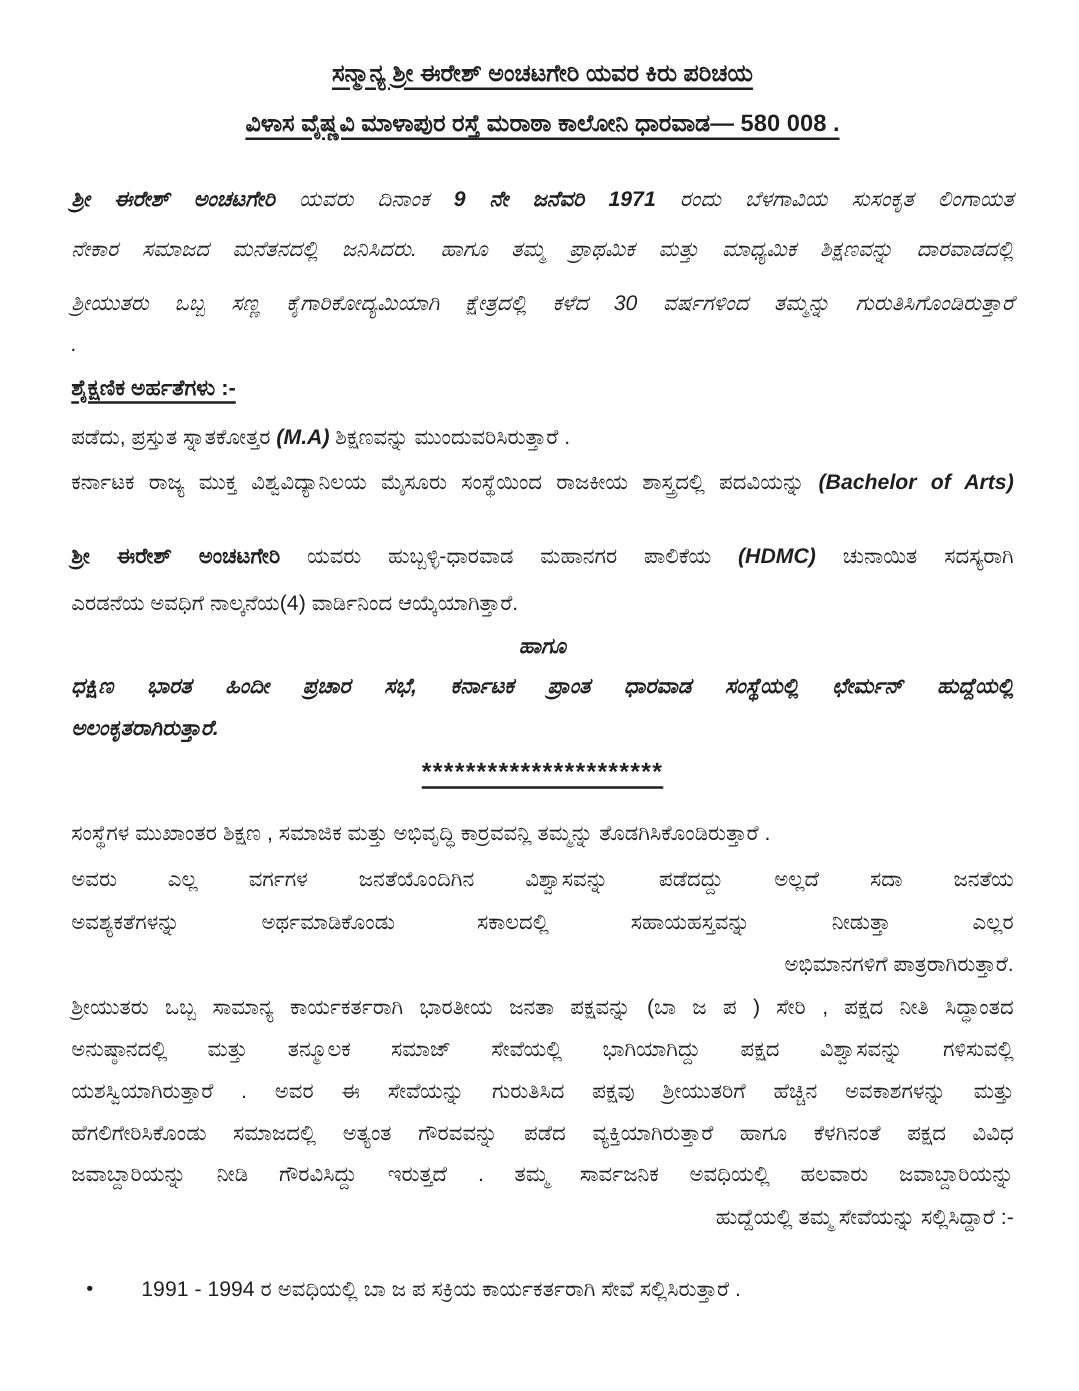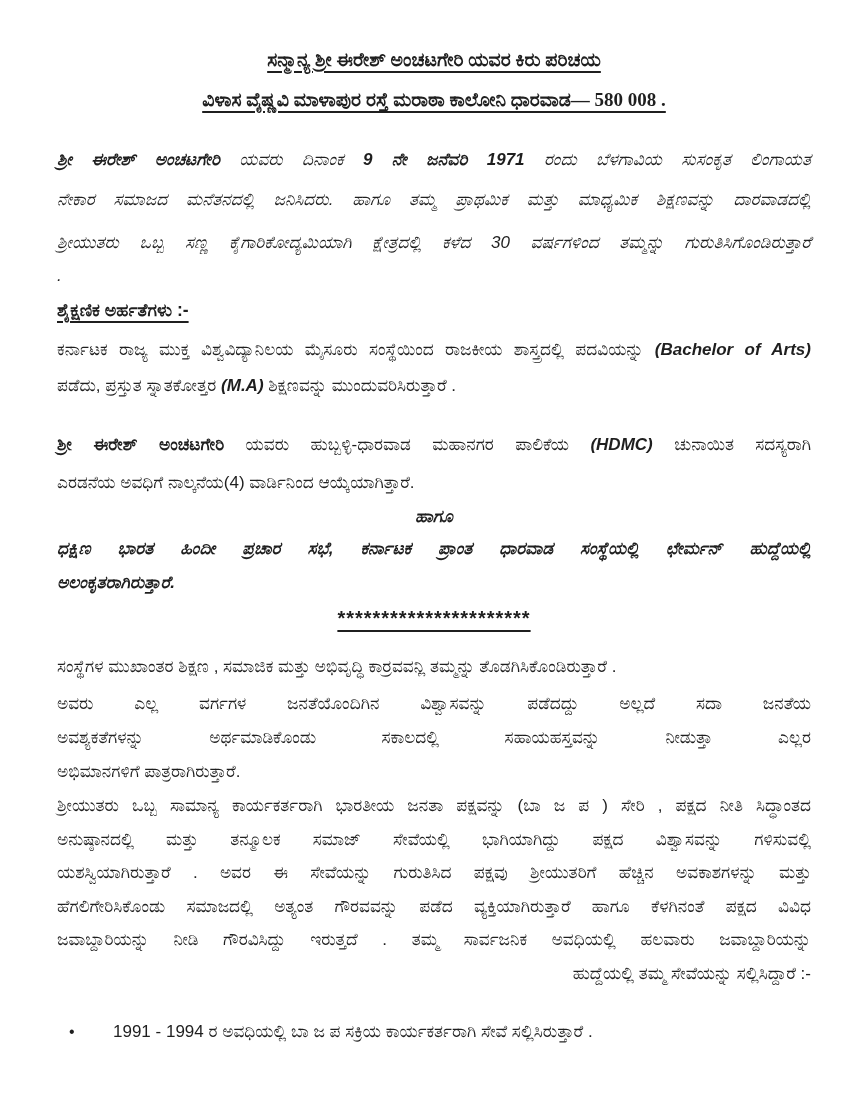--- a/index.html
+++ b/index.html
@@ -27,21 +27,21 @@
   .b { font-weight: bold; }
   .i { font-style: italic; }
   .u { text-decoration: underline; text-underline-offset: 5px; text-decoration-thickness: 1.5px; }
   .c { text-align: center; }
   
   .j { text-align: justify; text-align-last: justify; }
   
   .jw { text-align: justify; }
 
   .title { text-align: center; font-weight: bold; font-size: 19px; }
-  .title .line { line-height: 40px; font-family: Liberation Serif, serif; }
+  .title .line { line-height: 40px; }
   .title-block { margin-bottom: 20px; }
 
   .p-birth .line { line-height: 40px; }
   .p-industry { margin-top: 6px; }
   .p-industry .line { line-height: 33px; }
   .dot-line { line-height: 18px; }
 
   .heading-edu { margin-top: 2px; font-weight: bold; font-size: 17.5px; line-height: 32px; }
 
   .p-degree { margin-top: 6px; }
@@ -54,21 +54,21 @@
 
   .p-sabha { font-weight: bold; }
   .p-sabha .line { line-height: 34px; }
 
   .stars { margin-top: 2px; line-height: 32px; font-weight: bold; font-size: 20px; letter-spacing: 1px; }
 
   .p-service { margin-top: 14px; }
   .p-service .line { line-height: 37px; }
 
   .p-trust { margin-top: 2px; }
-  .p-trust .line { line-height: 34px; }
+  .p-trust .line { line-height: 34px; text-align: right; }
 
   .p-bjp .line { line-height: 33.5px; text-align: right; }
 
   .bullets { margin-top: 24px; }
   .bullet {
     display: flex;
     align-items: flex-start;
     margin-bottom: 4px;
   }
   .bullet .dot {
@@ -100,22 +100,22 @@
   </div>
 
   <div class="p-industry i">
     <div class="line j">ಶ್ರೀಯುತರು ಒಬ್ಬ ಸಣ್ಣ ಕೈಗಾರಿಕೋದ್ಯಮಿಯಾಗಿ ಕ್ಷೇತ್ರದಲ್ಲಿ ಕಳೆದ 30 ವರ್ಷಗಳಿಂದ ತಮ್ಮನ್ನು ಗುರುತಿಸಿಗೊಂಡಿರುತ್ತಾರೆ</div>
     <div class="line dot-line">.</div>
   </div>
 
   <div class="heading-edu"><span class="u">ಶೈಕ್ಷಣಿಕ ಅರ್ಹತೆಗಳು :-</span></div>
 
   <div class="p-degree">
+    <div class="line"><span>ಪಡೆದು,  ಪ್ರಸ್ತುತ ಸ್ನಾತಕೋತ್ತರ </span><span class="b i"> (M.A) </span><span> ಶಿಕ್ಷಣವನ್ನು  ಮುಂದುವರಿಸಿರುತ್ತಾರೆ .</span></div>
     <div class="line j"><span>ಕರ್ನಾಟಕ ರಾಜ್ಯ ಮುಕ್ತ ವಿಶ್ವವಿದ್ಯಾನಿಲಯ  ಮೈಸೂರು ಸಂಸ್ಥೆಯಿಂದ ರಾಜಕೀಯ ಶಾಸ್ತ್ರದಲ್ಲಿ ಪದವಿಯನ್ನು </span><span class="b i"> (Bachelor of Arts)</span></div>
-    <div class="line"><span>ಪಡೆದು,  ಪ್ರಸ್ತುತ ಸ್ನಾತಕೋತ್ತರ </span><span class="b i"> (M.A) </span><span> ಶಿಕ್ಷಣವನ್ನು  ಮುಂದುವರಿಸಿರುತ್ತಾರೆ .</span></div>
   </div>
 
   <div class="p-hdmc">
     <div class="line j"><span class="b">ಶ್ರೀ  ಈರೇಶ್  ಅಂಚಟಗೇರಿ </span><span> ಯವರು  ಹುಬ್ಬಳ್ಳಿ-ಧಾರವಾಡ  ಮಹಾನಗರ  ಪಾಲಿಕೆಯ </span><span class="b i"> (HDMC) </span><span> ಚುನಾಯಿತ  ಸದಸ್ಯರಾಗಿ</span></div>
     <div class="line">ಎರಡನೆಯ ಅವಧಿಗೆ  ನಾಲ್ಕನೆಯ(4)  ವಾರ್ಡಿನಿಂದ  ಆಯ್ಕೆಯಾಗಿತ್ತಾರೆ.</div>
   </div>
 
   <div class="c haagu">ಹಾಗೂ</div>
 
   <div class="p-sabha i">

